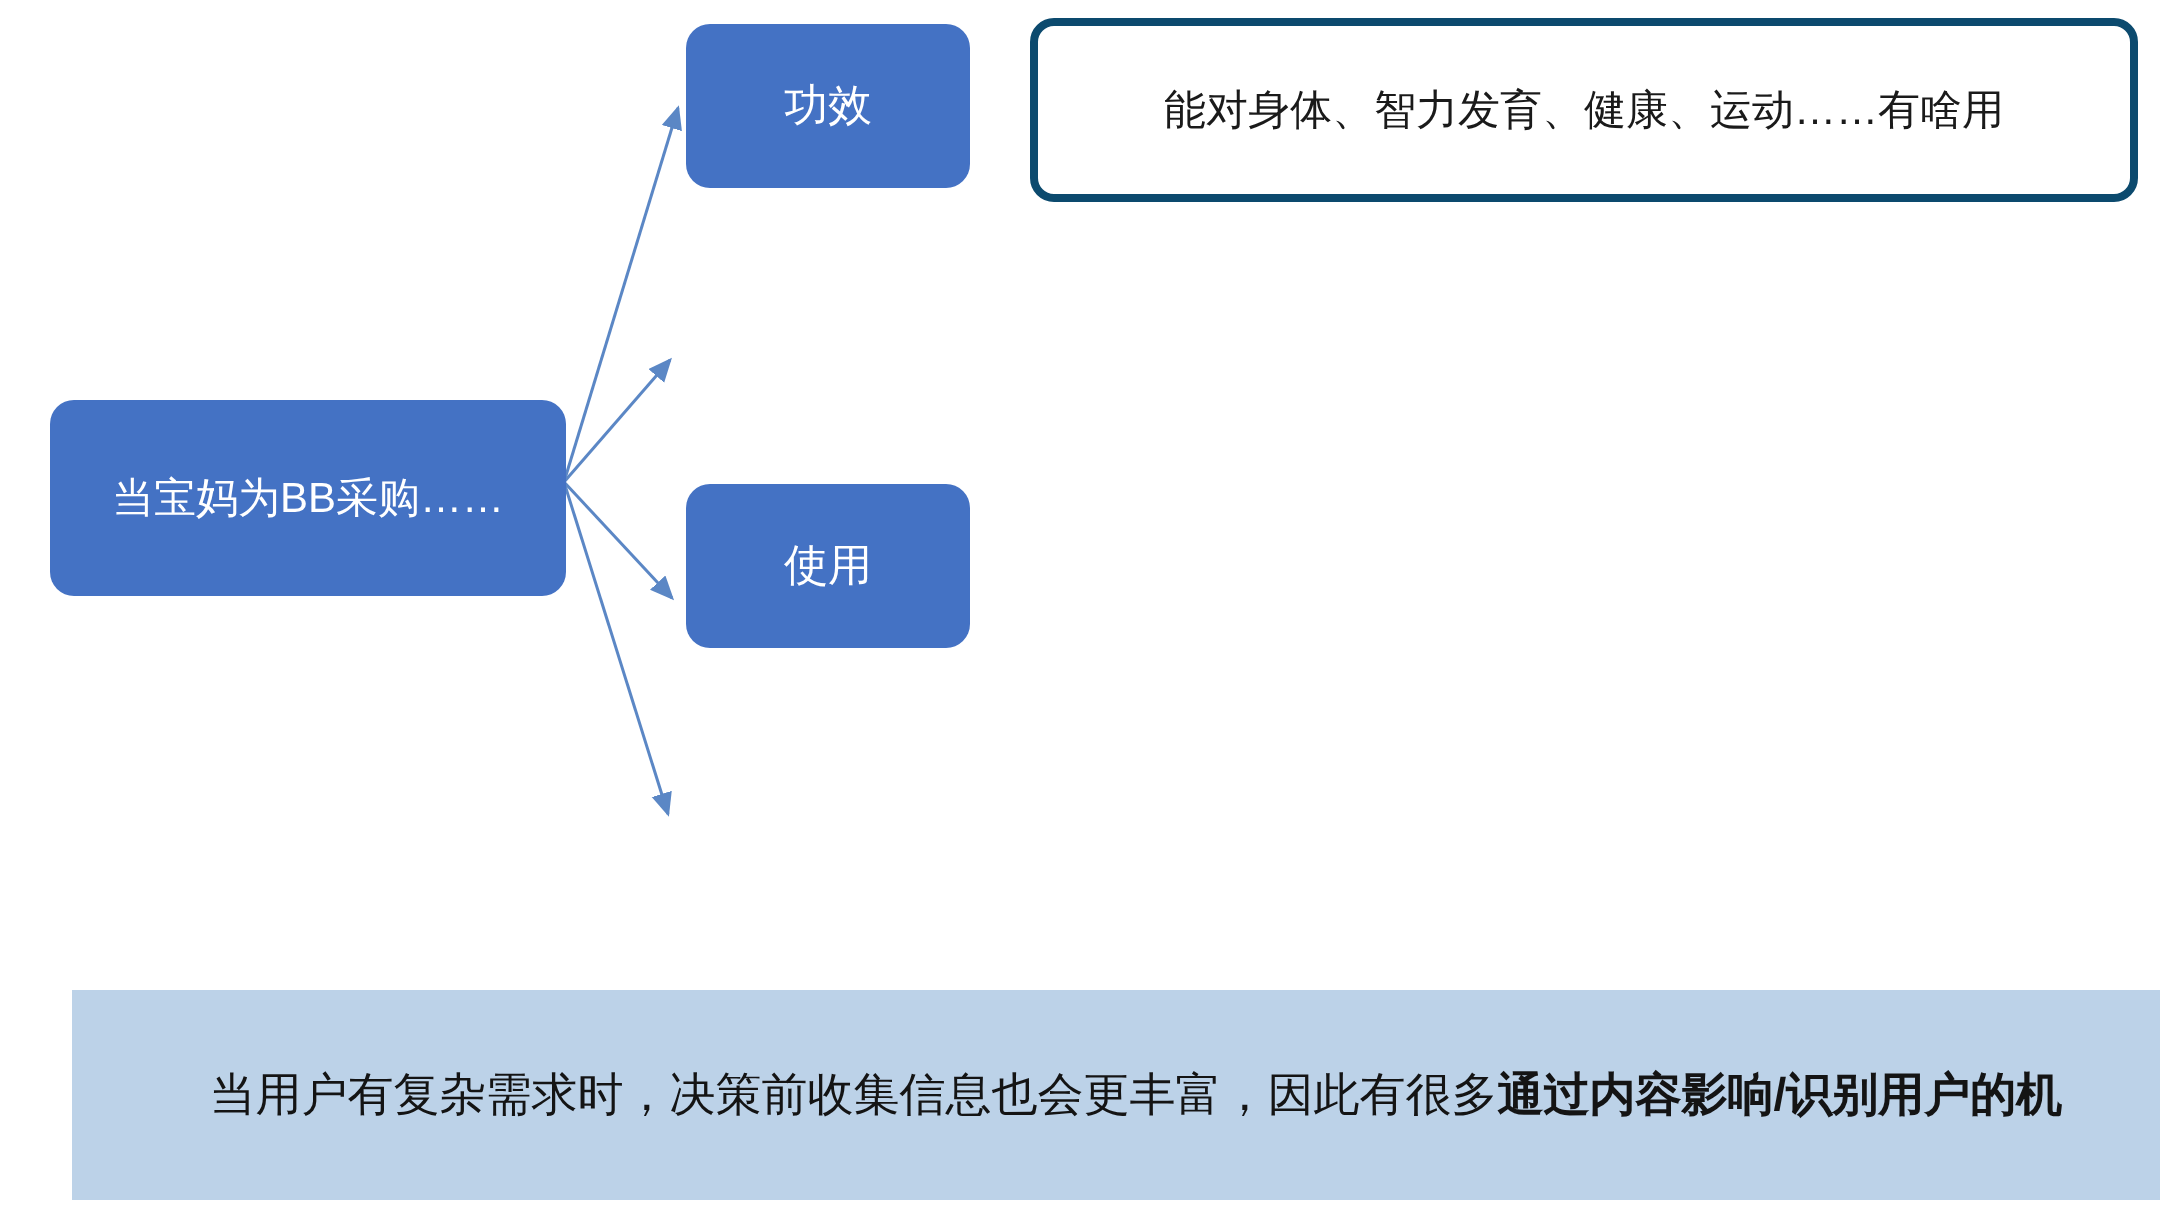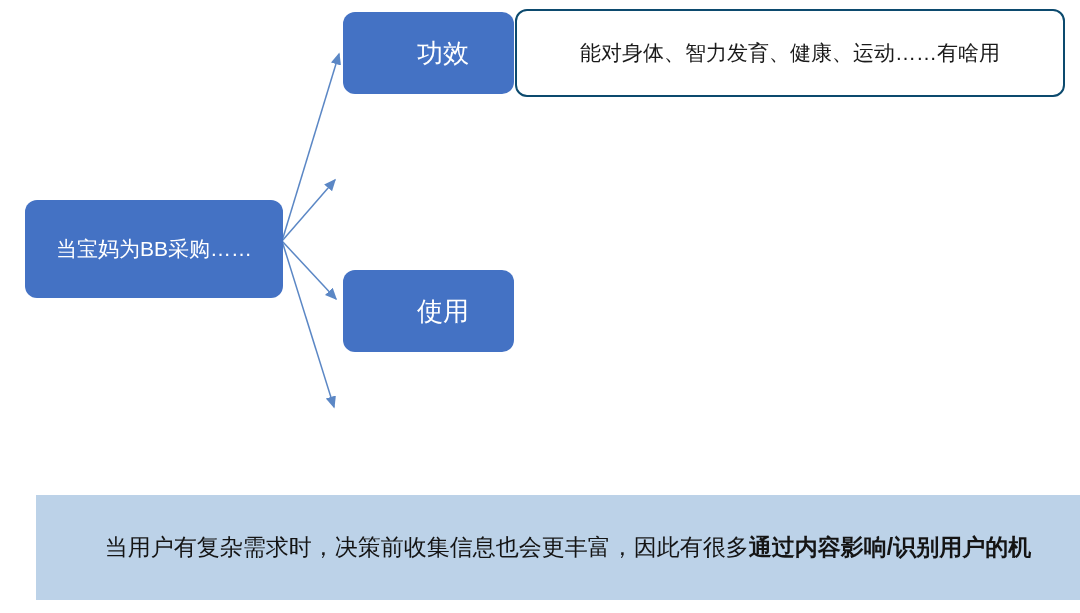--- a/index.html
+++ b/index.html
@@ -32,40 +32,39 @@
     text-align: center;
   }
   .root-node {
     left: 25px; top: 200px;
     width: 258px; height: 98px;
     font-size: 21px;
   }
   .branch-node {
     left: 343px;
     width: 142px; height: 82px;
-    font-size: 26px;
-    padding-left: 29px;
+    font-size: 22px;
   }
   .desc-box {
     position: absolute;
     left: 515px;
     width: 546px; height: 84px;
     background: #ffffff;
-    border: 2px solid #0c4a6e;
+    border: 4px solid #0c4a6e;
     border-radius: 12px;
     display: flex;
     align-items: center;
     justify-content: center;
     text-align: center;
     color: #1a1a1a;
     font-size: 21px;
   }
   .row1-node { top: 12px; }  .row1-desc { top: 9px; }
   .row2-node { top: 134px; } .row2-desc { top: 131px; }
-  .row3-node { top: 270px; font-family: Liberation Serif, serif; } .row3-desc { top: 256px; }
+  .row3-node { top: 242px; font-family: Liberation Serif, serif; } .row3-desc { top: 256px; }
   .row4-node { top: 379px; } .row4-desc { top: 376px; }
   .footer-bar {
     position: absolute;
     left: 8px; top: 495px;
     width: 1064px; height: 105px;
     background: #BCD2E8;
     display: flex;
     flex-direction: row;
     align-items: center;
     justify-content: center;

